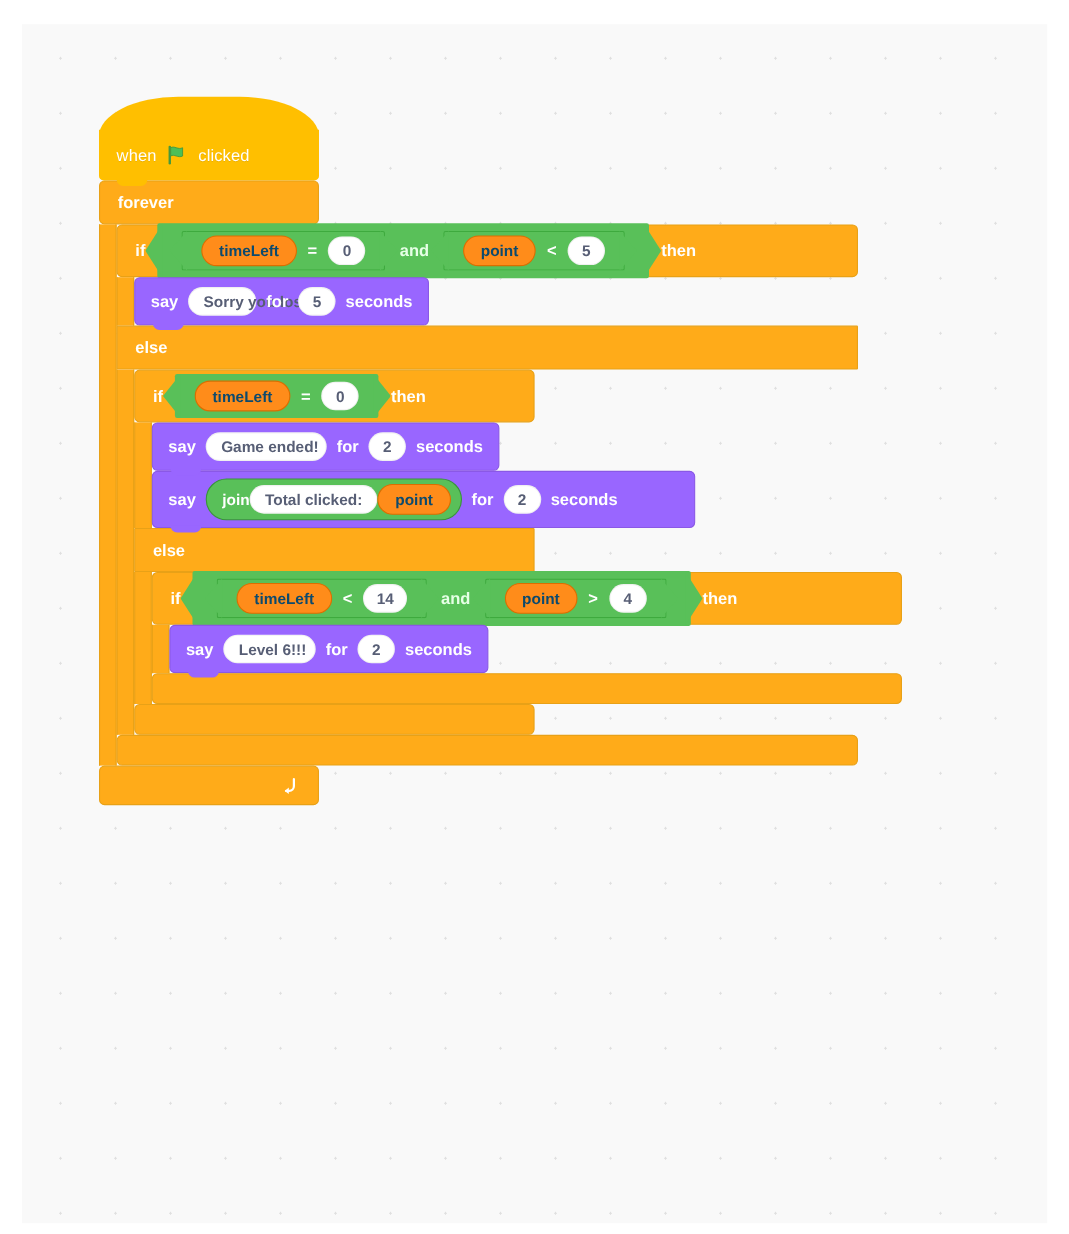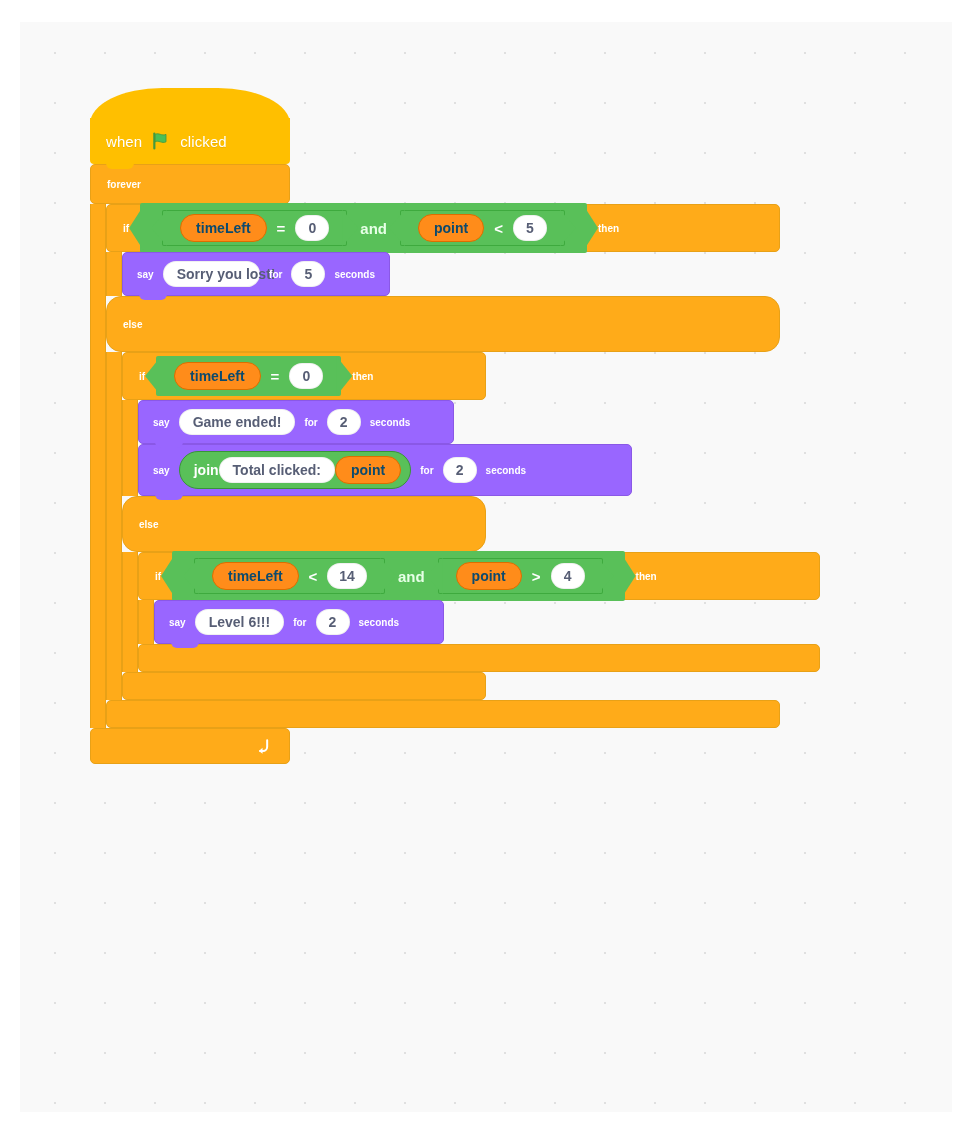--- a/index.html
+++ b/index.html
@@ -86,24 +86,24 @@
   .c-head.slim { height: 40px; }
   .c-arm {
     position: relative;
     width: 16px;
     background: #ffab19;
     border-left: 1px solid #e8a117;
     border-right: 1px solid #e8a117;
   }
   .c-mid {
     position: relative;
-    height: 56px;
+    height: 40px;
     background: #ffab19;
     border: 1px solid #e8a117;
-    border-radius: 15px;
+    border-radius: 1px;
     display: flex; align-items: center;
     padding-left: 16px;
     text-align: right;
   }
   .c-foot {
     position: relative;
     height: 28px;
     background: #ffab19;
     border: 1px solid #e8a117;
     border-radius: 5px;
@@ -206,21 +206,21 @@
     font-size: 15px; font-weight: bold;
     background: transparent;
   }
   .caret { width: 0; height: 0;
     border-left: 5px solid transparent;
     border-right: 5px solid transparent;
     border-top: 6px solid #ffffff;
     display: block;
   }
 
-  .lbl { color: #fff; font-size: 10px; font-weight: bold; white-space: nowrap; }
+  .lbl { color: #fff; font-size: 15px; font-weight: bold; white-space: nowrap; }
 </style>
 </head>
 <body>
 
 <div id="canvas">
 
   <div class="script">
 
     <div class="hat">
       <div class="hat-top"></div>

